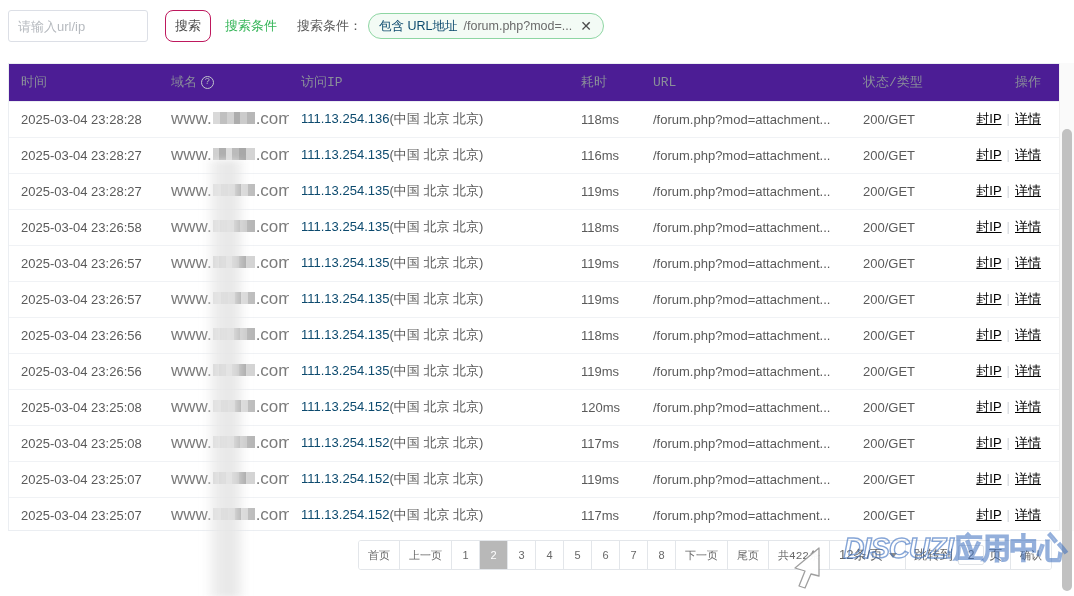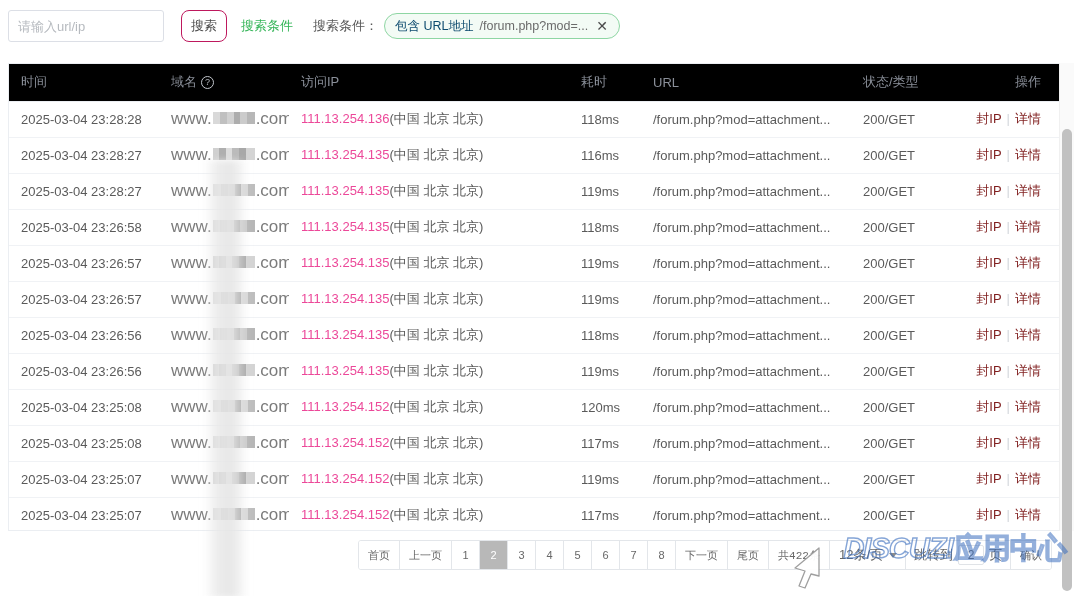--- a/index.html
+++ b/index.html
@@ -11,21 +11,21 @@
     overflow: hidden;
   }
   .page { position: relative; width: 1074px; height: 596px; background: #fff; }
 
   
   .toolbar {
     position: absolute; left: 0; top: 0; width: 1074px; height: 52px;
     display: flex; align-items: center; padding-left: 8px; gap: 0;
   }
   .search-input {
-    width: 156px; height: 32px;
+    width: 140px; height: 32px;
     border: 1px solid #dcdfe6; border-radius: 3px;
     background: #fff; color: #444; font-size: 13px;
     padding: 0 9px; outline: none;
     font-family: "Liberation Sans", "DejaVu Sans", sans-serif;
   }
   .search-input::placeholder { color: #b6babf; }
   .btn-search {
     margin-left: 17px;
     height: 32px; min-width: 46px;
     border: 1px solid #be185d; border-radius: 8px;
@@ -58,24 +58,25 @@
   
   .table-wrap {
     position: absolute; left: 8px; top: 63px;
     width: 1058px; height: 468px;
     border: 1px solid #ebeef2;
     border-right: none;
     background: #fff;
   }
   table { width: 1050px; border-collapse: collapse; table-layout: fixed; }
   thead th {
-    background: #000000; color: #8a8f99; font-weight: normal;
+    background: #4c1d95; color: #8a8f99; font-weight: normal;
     font-size: 13px; text-align: left; height: 37px;
     padding: 0 0 0 12px; border-bottom: 1px solid #ebeef2;
     white-space: nowrap;
+    font-family: Liberation Mono, monospace;
   }
   thead th.right { text-align: right; padding-right: 18px; }
   .help-icon {
     display: inline-flex; align-items: center; justify-content: center;
     width: 13px; height: 13px; border: 1px solid #c2c6cc;
     border-radius: 50%; font-size: 9px; color: #b2b6bc;
     margin-left: 4px; vertical-align: middle; line-height: 1;
   }
   tbody td {
     height: 36px; font-size: 13px; color: #5a5a5a;
@@ -84,23 +85,23 @@
   }
   tbody tr:last-child td { border-bottom: none; }
   .c-time   { width: 150px; }
   .c-domain { width: 130px; }
   .c-ip     { width: 280px; }
   .c-cost   { width: 72px; }
   .c-url    { width: 210px; }
   .c-status { width: 100px; }
   .c-act    { width: 108px; text-align: right; padding-right: 18px; }
 
-  .ip-link { color: #ec4899; cursor: pointer; }
+  .ip-link { color: #0c4a6e; cursor: pointer; }
   .ip-geo  { color: #5a5a5a; }
-  .act-link { color: #7f1d1d; cursor: pointer; }
+  .act-link { color: #000000; cursor: pointer; text-decoration: underline; }
   .act-sep { color: #d2d6db; margin: 0 5px; }
 
   
   .domain-cell { color: #7b7b7b; font-size: 17px; display: inline-flex; align-items: baseline; }
   .mosaic {
     display: inline-block; width: 42px; height: 12px;
     margin: 0 1px; vertical-align: -1px;
     background:
       linear-gradient(90deg,#d7d7d7 0 7px,#bdbdbd 7px 14px,#cfcfcf 14px 21px,
                       #a9a9a9 21px 27px,#c9c9c9 27px 34px,#b4b4b4 34px 42px);

